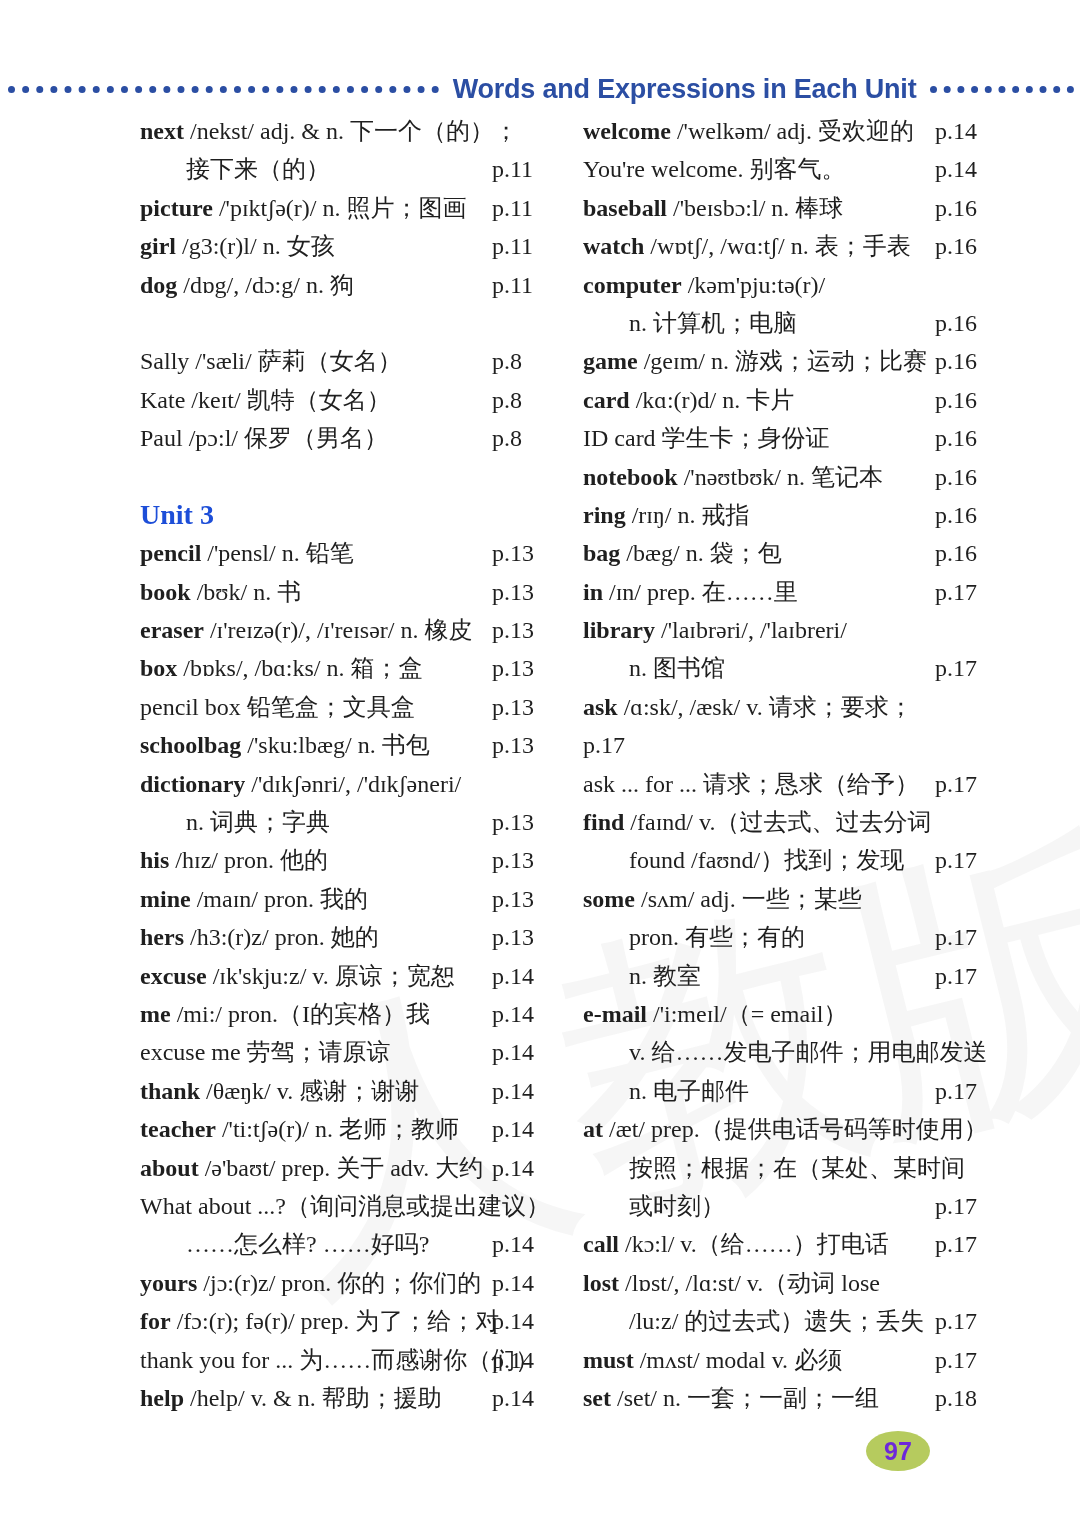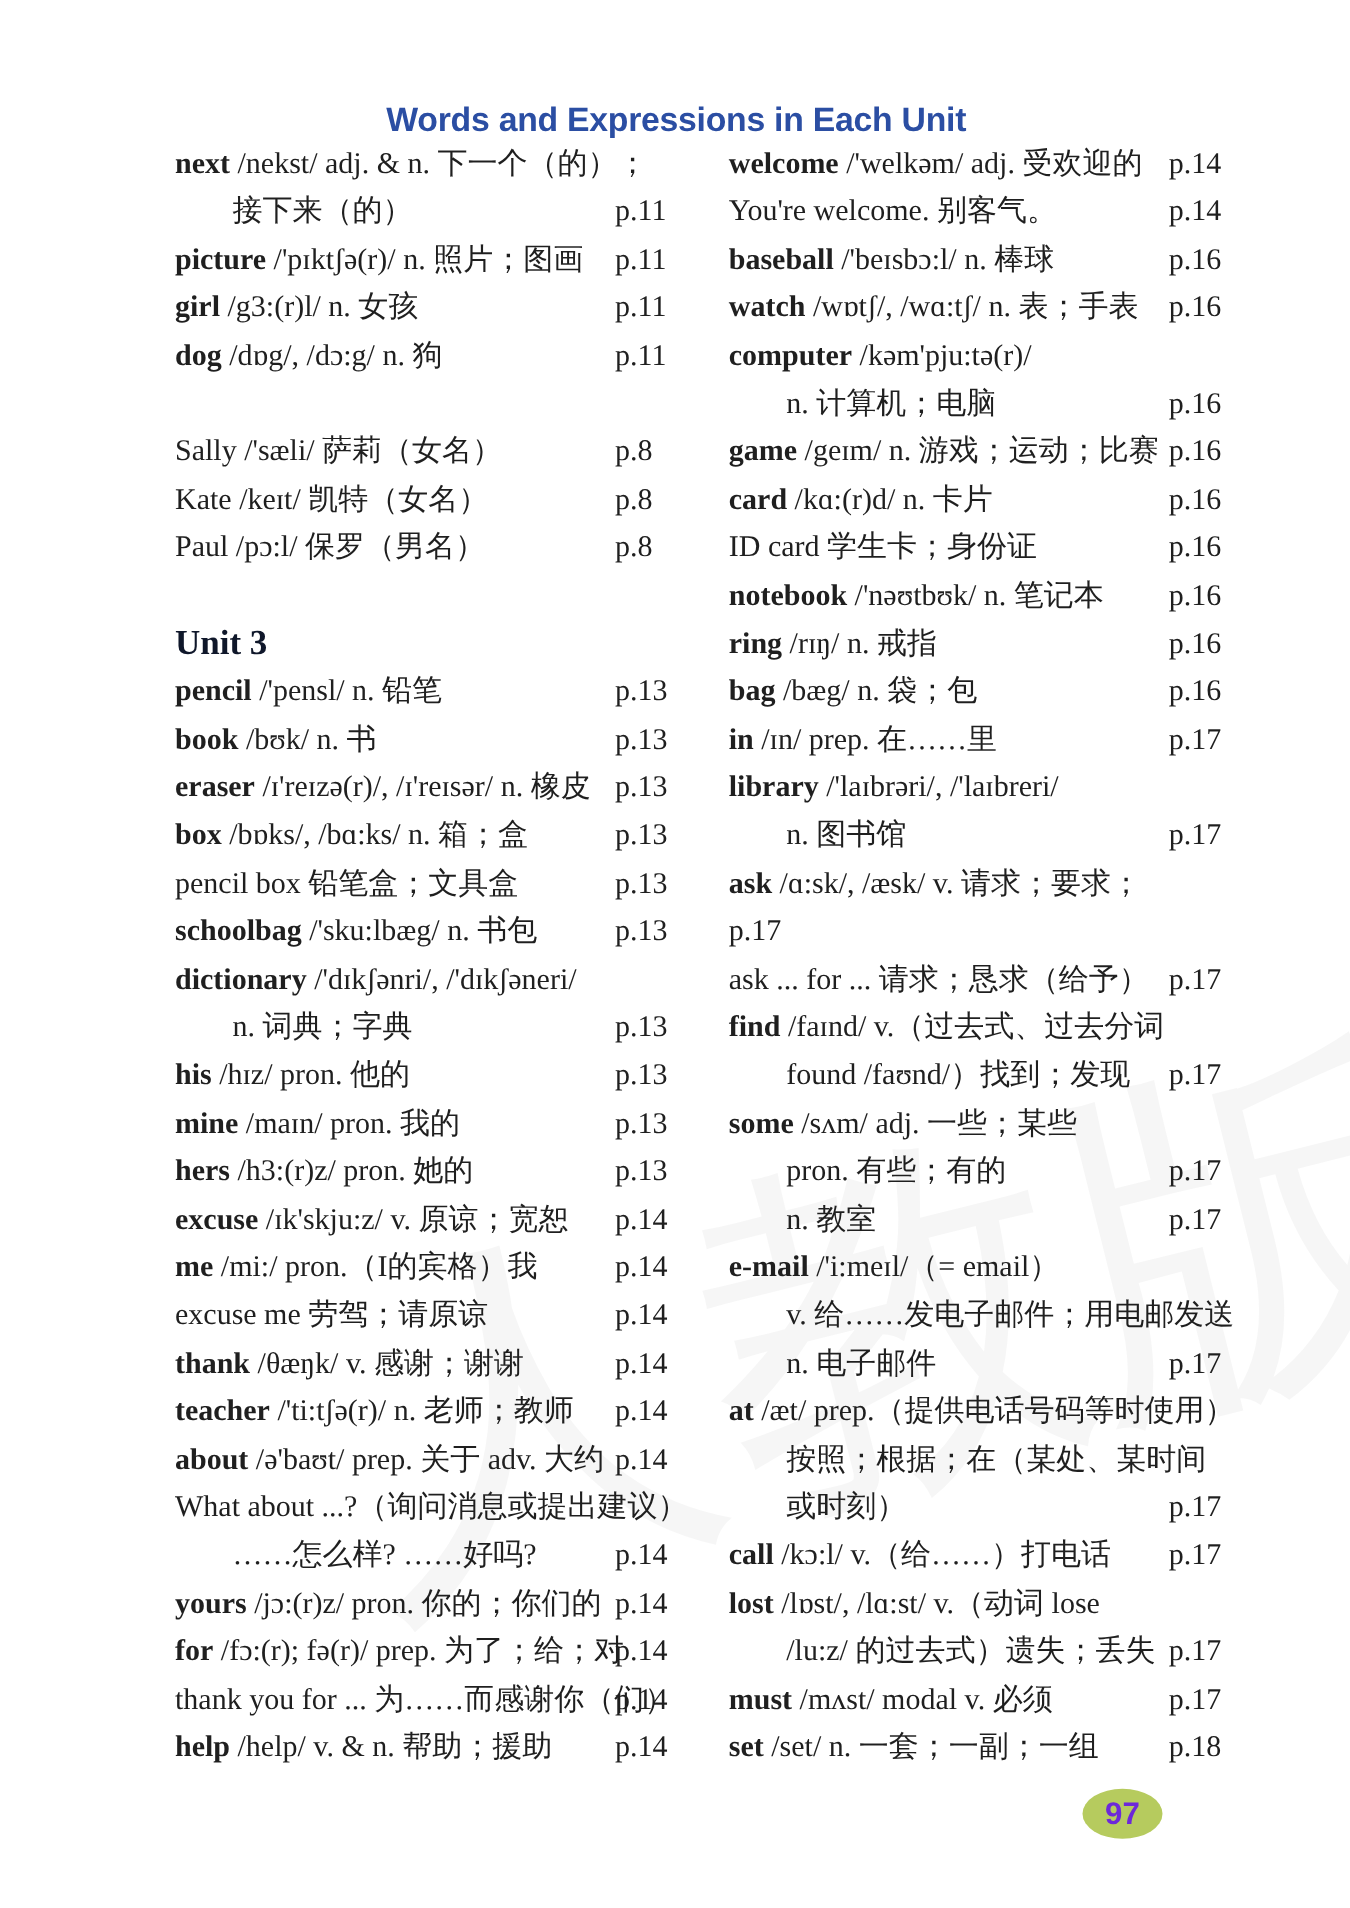--- a/index.html
+++ b/index.html
@@ -42,21 +42,21 @@
   }
   .row .content{flex:1;min-width:0;overflow:visible;}
   .row.ind .content{padding-left:46px;}
   .row .page{flex:none;width:58px;text-align:left;}
   .s-b{font-weight:bold;}
   .s-i{}
   .row.unit-heading{
     font-family:"Liberation Serif", serif;
     font-weight:bold;
     font-size:28px;
-    color:#0f172a;
+    color:#1d4ed8;
   }
   .row.spacer{height:38.4px;}
   
   .page-badge{
     position:absolute;left:866px;top:1431px;
     width:64px;height:40px;border-radius:50%;
     background:#b6cb5e;
     color:#6d28d9;
     font-family:"Liberation Sans", sans-serif;
     font-weight:bold;font-size:25px;
@@ -66,21 +66,21 @@
   .watermark{
     position:absolute;top:830px;left:260px;
     font-size:300px;
     font-family:"Liberation Serif", serif;
     color:rgba(110,110,110,0.06);
     transform:rotate(-14deg);
     pointer-events:none;
     white-space:nowrap;
     z-index:0;
   }
-  .col, .header, .page-badge{z-index:1;flex-direction:column;}
+  .col, .header, .page-badge{z-index:1;}
 </style>
 </head>
 <body>
 
 <div class="watermark">人教版®</div>
 
 <div class="header">
   <div class="dots dots-left"></div>
   <div class="header-title">Words and Expressions in Each Unit</div>
   <div class="dots dots-right"></div>

